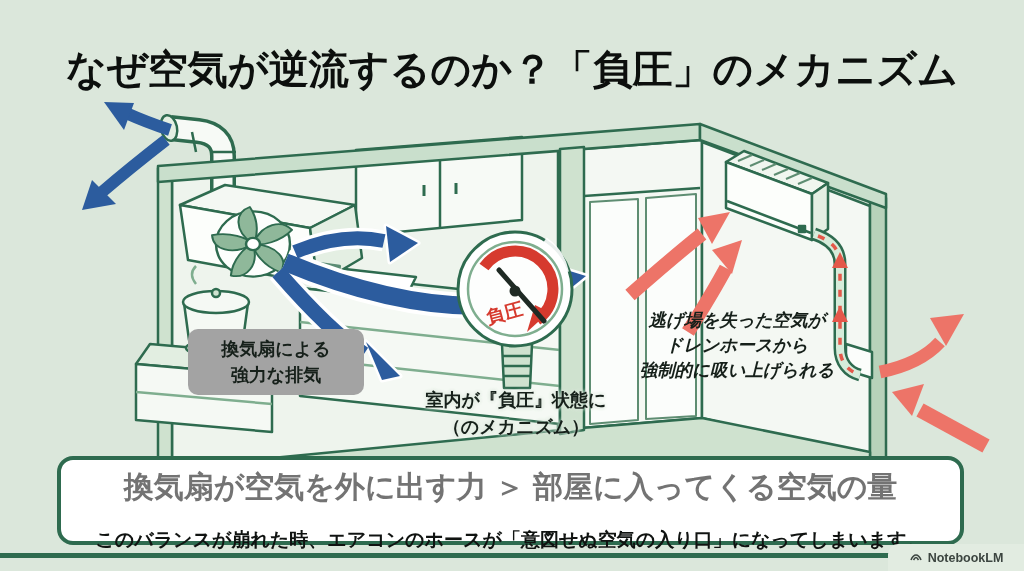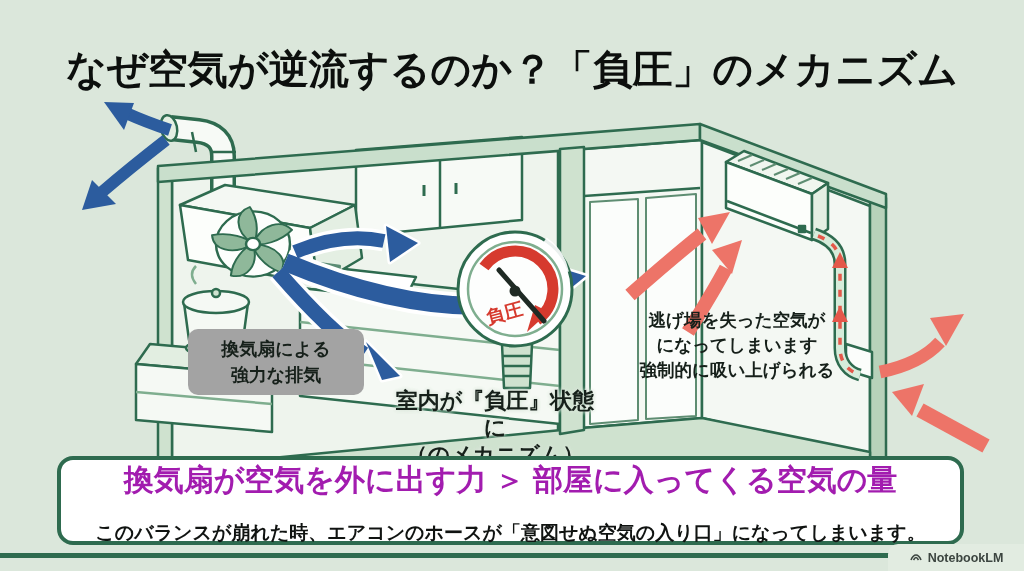--- a/index.html
+++ b/index.html
@@ -4,28 +4,28 @@
 <style>
   html,body{margin:0;padding:0;}
   body{font-family:"Liberation Sans","DejaVu Sans",sans-serif;}
   .stage{position:relative;width:1024px;height:571px;background:#dbe7db;overflow:hidden;}
   .title{position:absolute;left:0;top:42px;width:1024px;text-align:center;
          font-size:40px;font-weight:900;color:#0c0f0d;letter-spacing:0px;}
   .ill{position:absolute;left:0;top:0;width:1024px;height:571px;}
   .lbl{position:absolute;font-weight:900;color:#16201a;text-align:center;}
   .lbl-fan{left:188px;top:329px;width:168px;background:#a3a3a3;border-radius:10px;
            padding:7px 4px;font-size:18px;line-height:26px;}
-  .lbl-gauge{left:387px;top:387px;width:216px;font-size:22px;line-height:27px;
+  .lbl-gauge{left:408px;top:387px;width:216px;font-size:18px;line-height:27px;
              text-shadow:0 0 4px #dbe7db,0 0 4px #dbe7db;}
-  .lbl-ac{left:626px;top:308px;width:222px;font-size:17.5px;line-height:25px;}
+  .lbl-ac{left:626px;top:308px;width:222px;font-size:17.5px;line-height:25px;font-style:italic;}
   .lbl-gauge-face{left:486px;top:301px;color:#d63a2e;font-size:18px;
                   transform:rotate(-15deg);letter-spacing:1px;}
   .banner{position:absolute;left:57px;top:456px;width:907px;height:89px;box-sizing:border-box;
           background:#ffffff;border:4px solid #2e6b4f;border-radius:16px;text-align:center;}
-  .banner .head{font-size:30px;font-weight:900;color:#a21caf;}
+  .banner .head{margin-top:7px;font-size:30px;font-weight:900;color:#737373;}
   .banner .sub{margin-top:19px;font-size:19px;font-weight:700;color:#101311;}
   .bottom-line{position:absolute;left:0;top:553px;width:892px;height:5px;background:#2e6b4f;}
   .wm{position:absolute;left:888px;top:544px;width:136px;height:27px;background:#e2ece1;
       border-radius:10px 0 0 0;display:flex;align-items:center;justify-content:center;gap:5px;
       color:#3c4540;font-size:12.5px;font-weight:700;}
 </style>
 </head>
 <body>
 
 <div class="stage">
@@ -192,21 +192,21 @@
 
   <div class="lbl lbl-gauge-face">負圧</div>
 
   <div class="lbl lbl-gauge">
     <div>室内が『負圧』状態に</div>
     <div>（のメカニズム）</div>
   </div>
 
   <div class="lbl lbl-ac">
     <div>逃げ場を失った空気が</div>
-    <div>になってしまいます</div>
+    <div>ドレンホースから</div>
     <div>強制的に吸い上げられる</div>
   </div>
 
   <div class="banner">
     <div class="head">換気扇が空気を外に出す力 ＞ 部屋に入ってくる空気の量</div>
     <div class="sub">このバランスが崩れた時、エアコンのホースが「意図せぬ空気の入り口」になってしまいます。</div>
   </div>
 
   <div class="bottom-line"></div>
 

